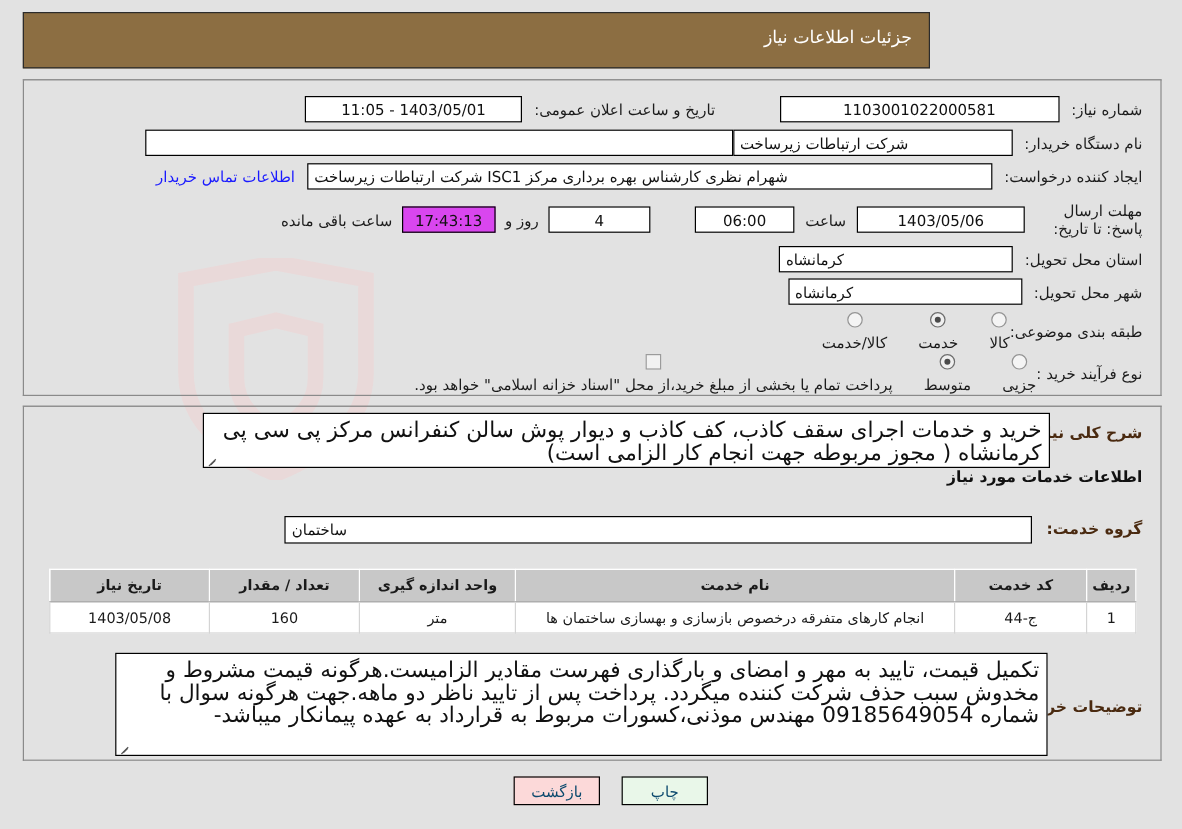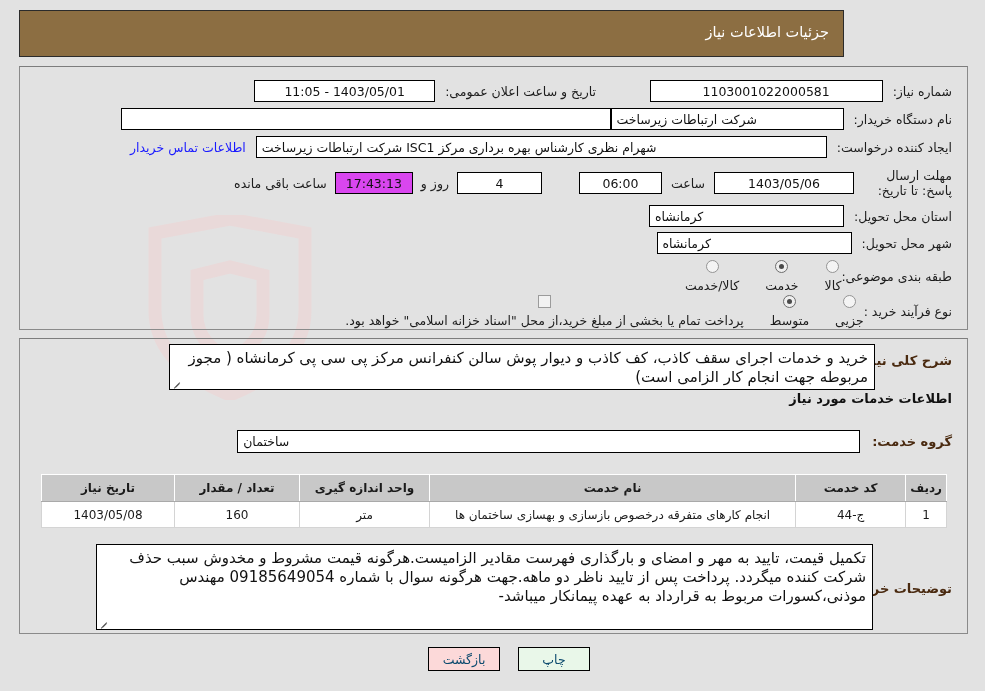--- a/index.html
+++ b/index.html
@@ -36,21 +36,21 @@
     direction: ltr;
     font-family: "DejaVu Sans", sans-serif;
     white-space: nowrap;
   }
   #watermark .wm-shield { position: absolute; left: 0; top: 0; }
 
   
   .titlebar {
     position: absolute;
     left: 19px; top: 10px;
-    width: 825px; height: 47px;
+    width: 756px; height: 47px;
     background: #8c6e42;
     border: 1px solid #2b2b2b;
     z-index: 2;
   }
   .titlebar .t-text {
     position: absolute;
     right: 14px; top: 13px;
     color: #ffffff;
     font-size: 14.5px;
   }
@@ -126,21 +126,21 @@
     border: 1px solid #9b9b9b;
     background: #f2f2f2;
     display: inline-block;
     flex: none;
   }
 
   
   .ta {
     background: #ffffff;
     border: 1px solid #000000;
-    font-size: 15px;
+    font-size: 18px;
     color: #111;
     padding: 4px 6px 0 6px;
     line-height: 19px;
     text-align: right;
     position: relative;
     overflow: hidden;
   }
   .ta .grip {
     position: absolute;
     left: 2px; bottom: 1px;

